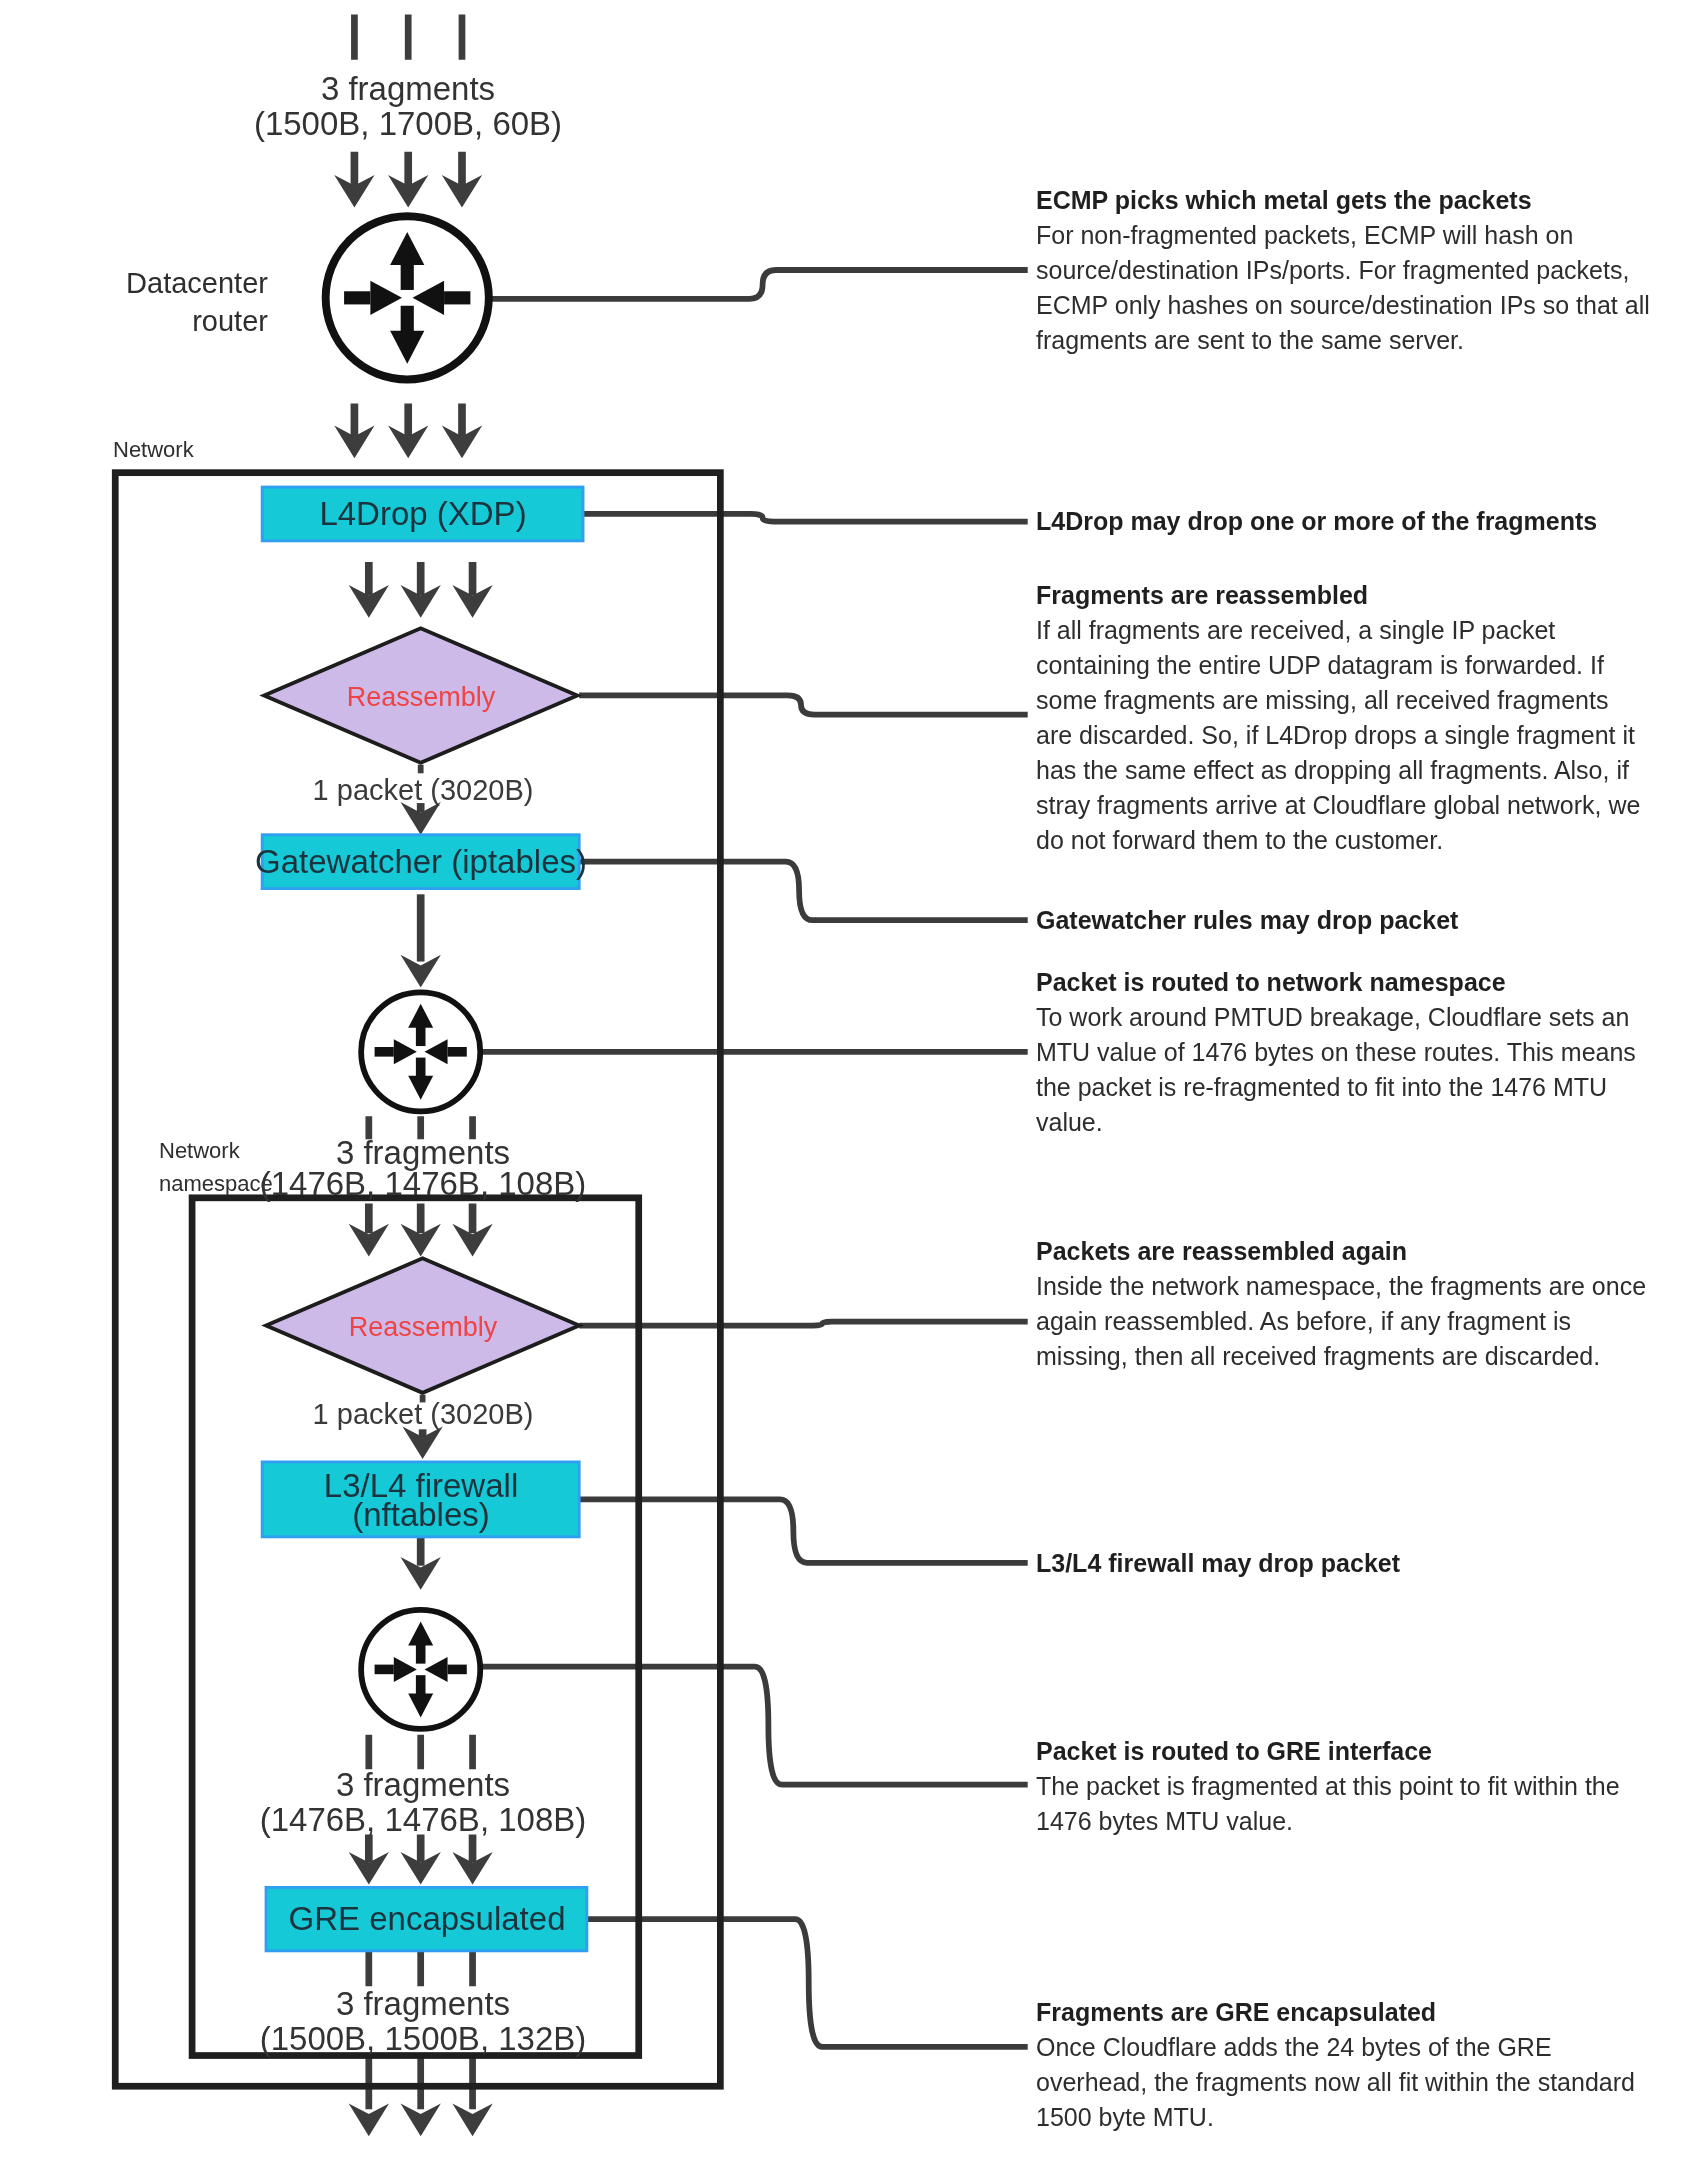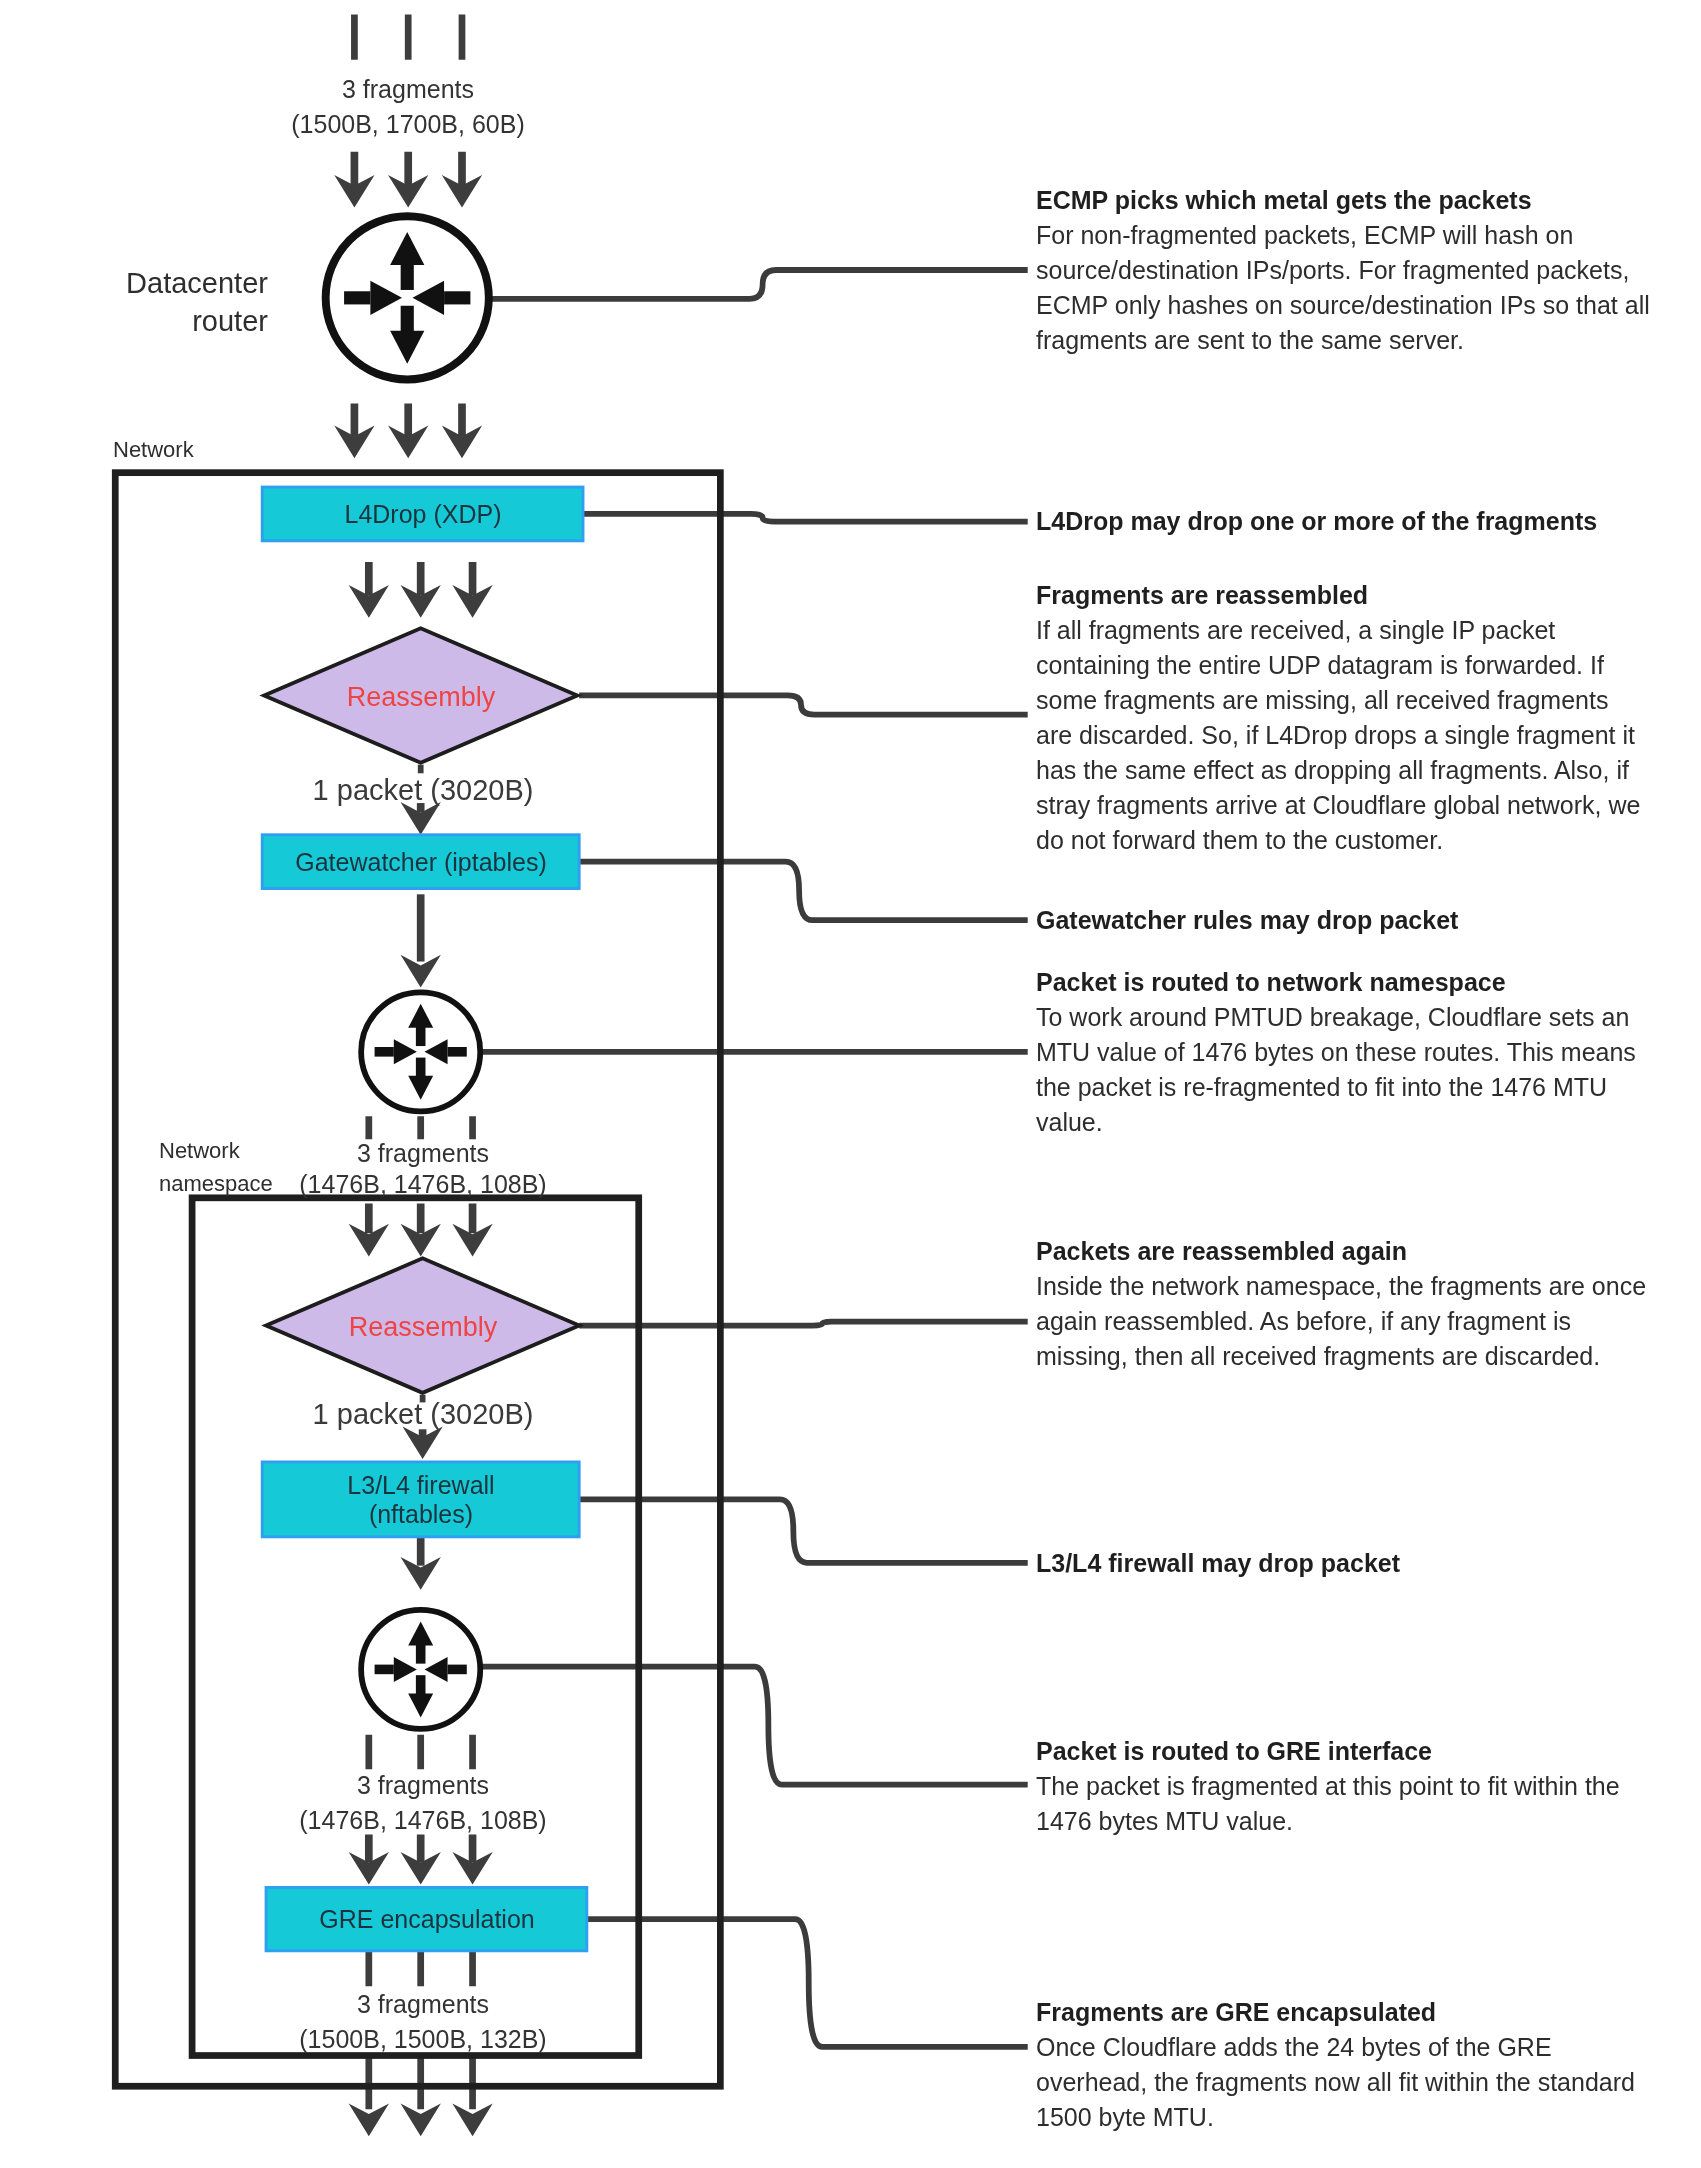--- a/index.html
+++ b/index.html
@@ -11,21 +11,21 @@
   #stage{position:relative;width:1701px;height:2168px;background:#ffffff;overflow:hidden;}
   #art{position:absolute;left:0;top:0;}
   .connector{fill:none;stroke:var(--line);stroke-width:6px;}
   .border-rect{fill:none;stroke:var(--border);stroke-width:7px;}
   .cyan-box{fill:var(--accent-cyan);stroke:var(--box-border-blue);stroke-width:3px;}
   .diamond{fill:var(--diamond-purple);stroke:#1d1d1d;stroke-width:4px;}
   .arrow-shaft{stroke:var(--arrow);stroke-width:8px;fill:none;}
   .tail{stroke:var(--arrow);stroke-width:7px;fill:none;}
   .stub{stroke:var(--arrow);stroke-width:6px;fill:none;}
   .dartfill{fill:var(--arrow);}
-  .lbl{position:absolute;color:var(--ink);font-size:25px;white-space:pre-line;text-align:center;}
+  .lbl{position:absolute;color:var(--ink);font-size:33px;white-space:pre-line;text-align:center;}
   .lbl.center{transform:translate(-50%,-50%);}
   .node-lbl{color:#1c333d;}
   .diamond-lbl{color:#ef4444;font-size:27px;}
   .big{font-size:29px;color:#3a3a3a;}
   .side{font-size:22px;text-align:left;color:#2e2e2e;}
   .dc{font-size:29px;line-height:38px;color:#2e2e2e;text-align:right;}
   .fw{line-height:29px;}
   .netns-lbl{line-height:33px;}
   .note{position:absolute;left:1036px;width:692px;color:var(--note-ink);font-size:25px;line-height:35px;text-align:left;}
   .note .hd{font-weight:bold;color:#1f1f1f;}
@@ -170,21 +170,21 @@
   <div class="lbl center" style="left:423px;top:1153px">3 fragments</div>
   <div class="lbl center" style="left:423px;top:1184px">(1476B, 1476B, 108B)</div>
 
   <div class="lbl center diamond-lbl" style="left:423px;top:1327px">Reassembly</div>
   <div class="lbl center big" style="left:423px;top:1414px">1 packet (3020B)</div>
   <div class="lbl center node-lbl fw" style="left:421px;top:1500px">L3/L4 firewall
 (nftables)</div>
 
   <div class="lbl center" style="left:423px;top:1785px">3 fragments</div>
   <div class="lbl center" style="left:423px;top:1820px">(1476B, 1476B, 108B)</div>
-  <div class="lbl center node-lbl" style="left:427px;top:1919px">GRE encapsulation</div>
+  <div class="lbl center node-lbl" style="left:427px;top:1919px">GRE encapsulated</div>
   <div class="lbl center" style="left:423px;top:2004px">3 fragments</div>
   <div class="lbl center" style="left:423px;top:2039px">(1500B, 1500B, 132B)</div>
 
   <div class="note" style="top:183px">
     <div class="hd">ECMP picks which metal gets the packets</div>
     <div class="bd">For non-fragmented packets, ECMP will hash on
 source/destination IPs/ports. For fragmented packets,
 ECMP only hashes on source/destination IPs so that all
 fragments are sent to the same server.</div>
   </div>

